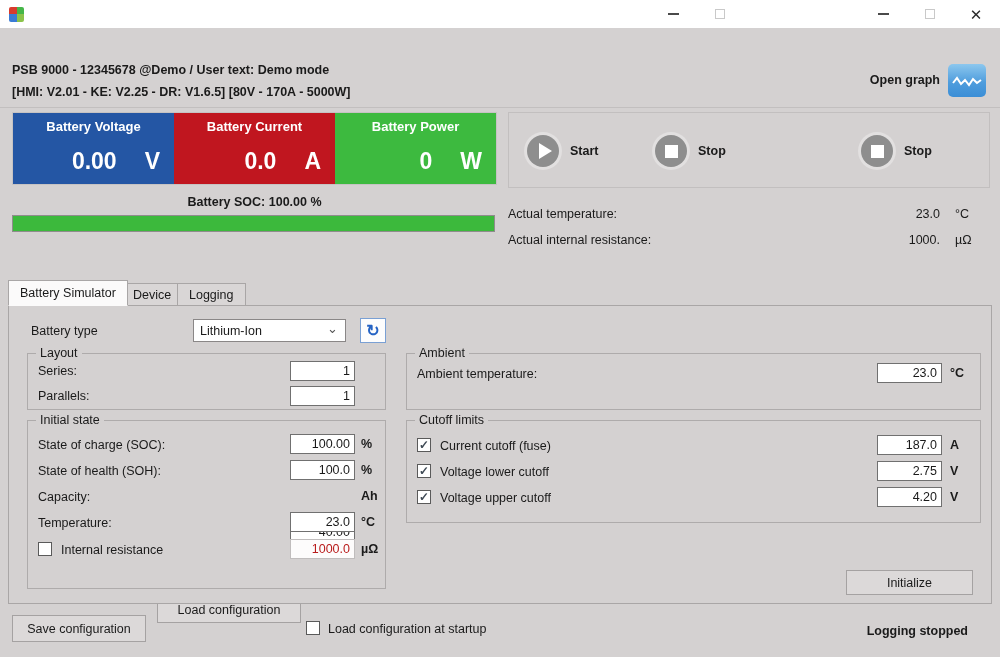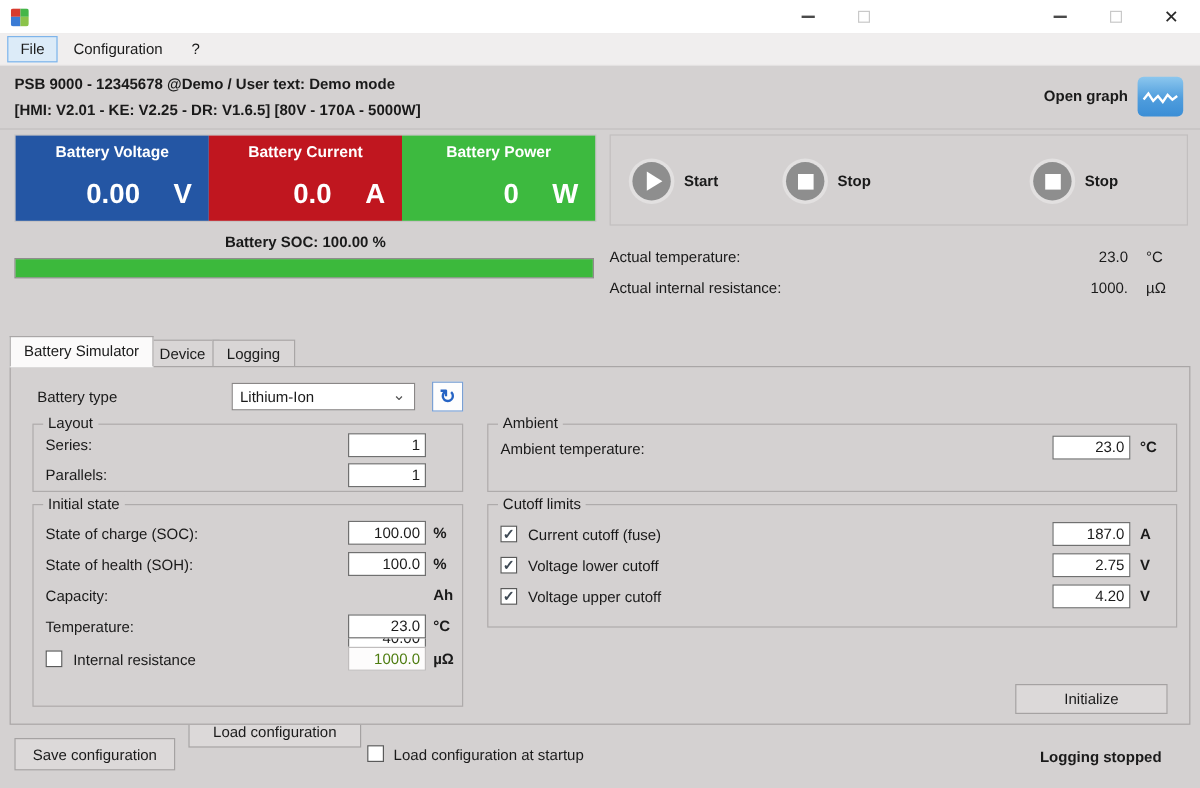--- a/index.html
+++ b/index.html
@@ -60,21 +60,21 @@
   .tab.active { left:8px; top:280px; height:26px; background:#fbfafa; border-bottom:1px solid #fbfafa; z-index:3; }
   .tab.t2 { left:121px; top:283px; height:23px; background:#d9d6d6; }
   .tab.t3 { left:177px; top:283px; height:23px; background:#d9d6d6; }
   .tabpage { position:absolute; left:8px; top:305px; width:984px; height:299px; border:1px solid #a9a6a6; background:#d4d1d1; z-index:2; }
 
   
   .lbl { position:absolute; font-size:12.5px; }
   .group { position:absolute; border:1px solid #aeabab; }
   .group-title { position:absolute; left:8px; top:-8px; background:#d4d1d1; padding:0 4px; font-size:12.5px; }
   .tinput { position:absolute; height:20px; background:#ffffff; border:1px solid #707070; font-size:12.5px; text-align:right; padding:2px 4px 0 2px; }
-  .tinput.disabled { border:1px solid #c0bdbd; color:#4d7c0f; background:#fdfcfc; }
+  .tinput.disabled { border:1px solid #c0bdbd; color:#b91c1c; background:#fdfcfc; }
   .unit { position:absolute; font-size:12.5px; font-weight:600; }
   .checkbox { position:absolute; width:14px; height:14px; background:#fff; border:1px solid #5a5a5a; font-size:12px; line-height:13px; text-align:center; color:#3f4a55; font-weight:bold; }
   .select { position:absolute; left:184px; top:13px; width:153px; height:23px; background:#fff; border:1px solid #8a8787; font-size:12.5px; display:flex; align-items:center; padding-left:6px; }
   .select .chev { position:absolute; right:7px; top:1px; color:#555; font-size:13px; }
   .refresh-btn { position:absolute; left:351px; top:12px; width:26px; height:25px; background:#fdfdfd; border:1px solid #7aa0d4; display:flex; align-items:center; justify-content:center; font-size:16px; font-weight:bold; color:#2563c4; }
   .btn { position:absolute; background:#dcd9d9; border:1px solid #a5a2a2; font-size:12.5px; display:flex; align-items:center; justify-content:center; }
   .status-text { position:absolute; right:32px; top:624px; font-size:12.5px; font-weight:bold; }
 </style>
 </head>
 <body>
@@ -98,25 +98,20 @@
         <span class="glyph-min"></span>
       </span>
     <span class="winbtn" style="left:915px;">
         <span class="glyph-max"></span>
       </span>
     <span class="winbtn" style="left:961px;">
         <span class="glyph-close">✕</span>
       </span>
   </div>
 
-  <div class="menubar">
-    <span class="menu-item selected">File</span>
-    <span class="menu-item">Configuration</span>
-    <span class="menu-item">?</span>
-  </div>
 
   <div class="infobar">
     <div class="info-line1">PSB 9000 - 12345678 @Demo / User text: Demo mode</div>
     <div class="info-line2">[HMI: V2.01 - KE: V2.25 - DR: V1.6.5] [80V - 170A - 5000W]</div>
     <div class="open-graph">Open graph</div>
     <div class="graph-icon">
       <svg width="30" height="20" viewBox="0 0 30 20">
           <polyline points="1,12 5,7 9,13 13,9 17,14 21,8 25,12 29,9" fill="none" stroke="#ffffff" stroke-width="2"></polyline>
         </svg>
     </div>

